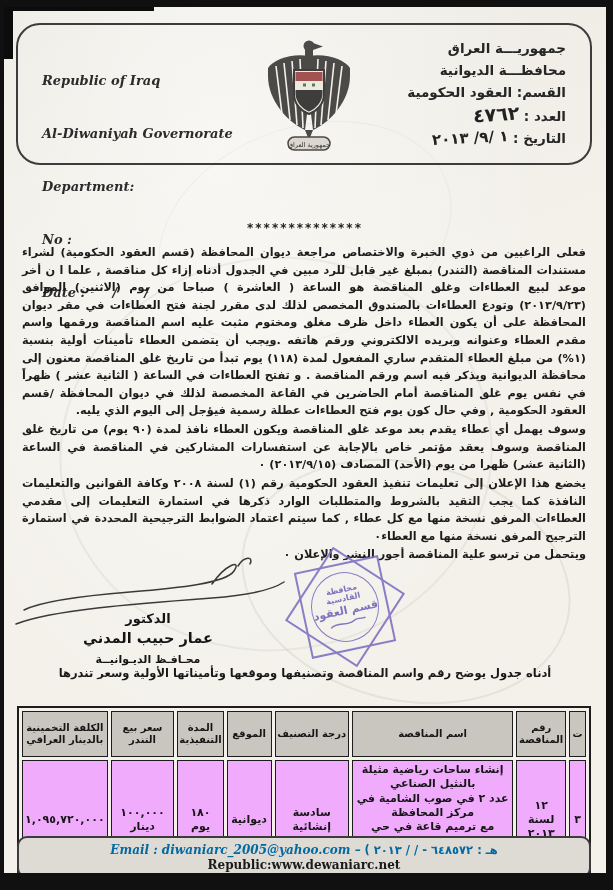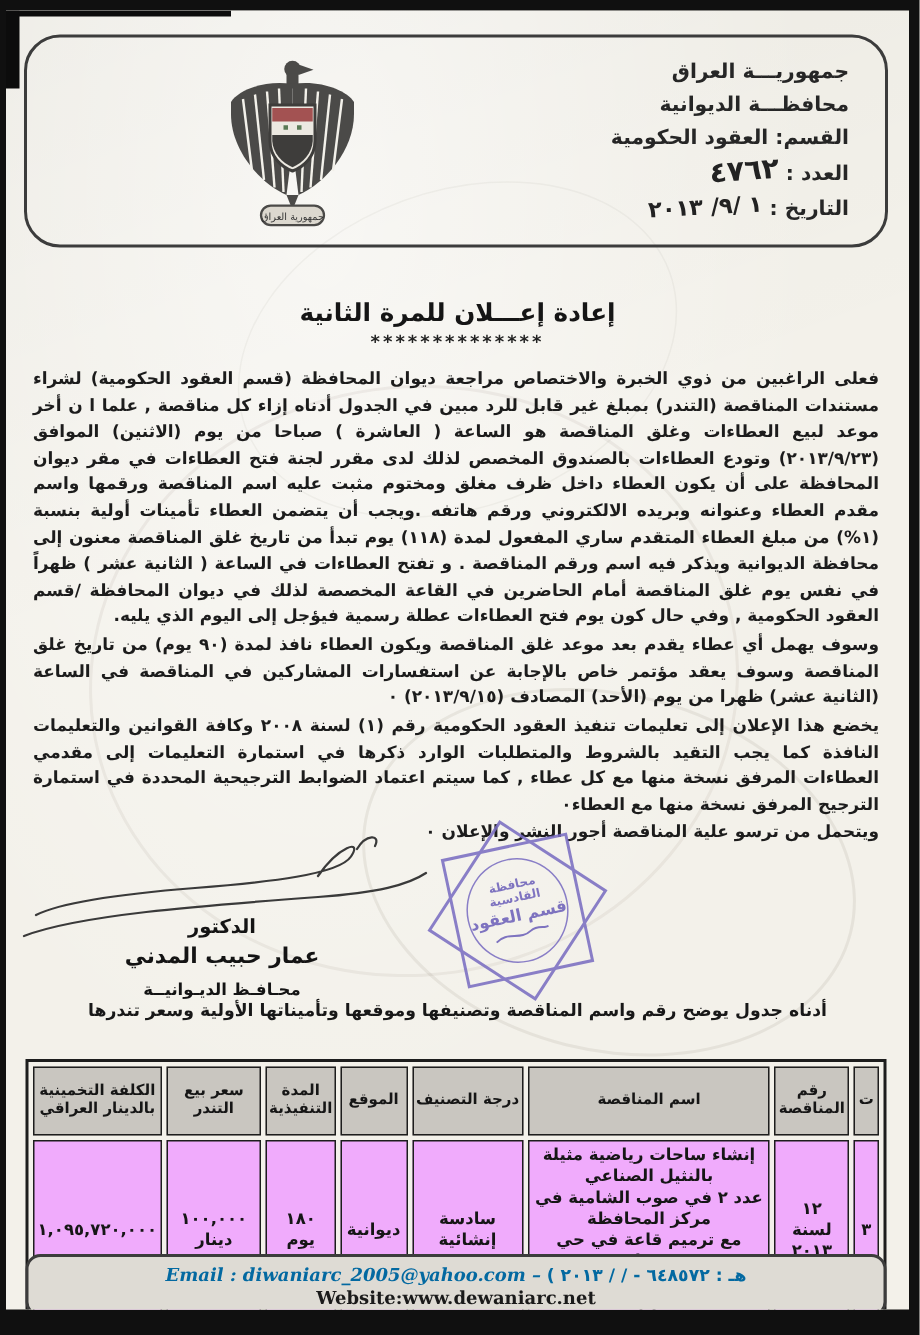--- a/index.html
+++ b/index.html
@@ -104,20 +104,27 @@
 </head>
 <body>
 
 <div class="paper">
 
   <div class="wm wm1"></div>
   <div class="wm wm2"></div>
   <div class="wm wm3"></div>
 
   <div class="hdr">
+    <div class="h-left">
+      <div>Republic of Iraq</div>
+      <div>Al-Diwaniyah Governorate</div>
+      <div>Department:</div>
+      <div>No :</div>
+      <div>Date :      /      /</div>
+    </div>
     <div class="h-center">
       <svg width="96" height="120" viewBox="0 0 96 120">
         <g fill="#4b4a48">
           <circle cx="48" cy="10" r="5.5"></circle>
           <polygon points="52,7 62,10.5 52,14"></polygon>
           <rect x="44" y="13" width="8" height="10"></rect>
           <path d="M48 20 C30 17 12 24 7 32 L7 40 C7 64 26 86 44 94 L48 62 Z"></path>
           <path d="M48 20 C66 17 84 24 89 32 L89 40 C89 64 70 86 52 94 L48 62 Z"></path>
         </g>
         <g stroke="#f3f1ea" stroke-width="1.6" fill="none">
@@ -148,21 +155,20 @@
         <span>العدد :</span>
         <span class="hand">٤٧٦٢</span>
       </div>
       <div>
         <span>التاريخ :</span>
         <span class="hand-sm">١ /٩/ ٢٠١٣</span>
       </div>
     </div>
   </div>
 
-  <div class="title">إعادة إعـــلان للمرة الثانية</div>
   <div class="stars">**************</div>
 
   <div class="bodytxt">
     <p>فعلى الراغبين من ذوي الخبرة والاختصاص مراجعة ديوان المحافظة (قسم العقود الحكومية) لشراء مستندات المناقصة (التندر) بمبلغ غير قابل للرد مبين في الجدول أدناه إزاء كل مناقصة , علما ا ن أخر موعد لبيع العطاءات وغلق المناقصة هو الساعة ( العاشرة ) صباحا من يوم (الاثنين) الموافق (٢٠١٣/٩/٢٣) وتودع العطاءات بالصندوق المخصص لذلك لدى مقرر لجنة فتح العطاءات في مقر ديوان المحافظة على أن يكون العطاء داخل ظرف مغلق ومختوم مثبت عليه اسم المناقصة ورقمها واسم مقدم العطاء وعنوانه وبريده الالكتروني ورقم هاتفه .ويجب أن يتضمن العطاء تأمينات أولية بنسبة (١%) من مبلغ العطاء المتقدم ساري المفعول لمدة (١١٨) يوم تبدأ من تاريخ غلق المناقصة معنون إلى محافظة الديوانية ويذكر فيه اسم ورقم المناقصة . و تفتح العطاءات في الساعة ( الثانية عشر ) ظهراً في نفس يوم غلق المناقصة أمام الحاضرين في القاعة المخصصة لذلك في ديوان المحافظة /قسم العقود الحكومية , وفي حال كون يوم فتح العطاءات عطلة رسمية فيؤجل إلى اليوم الذي يليه.</p>
     <p>وسوف يهمل أي عطاء يقدم بعد موعد غلق المناقصة ويكون العطاء نافذ لمدة (٩٠ يوم) من تاريخ غلق المناقصة وسوف يعقد مؤتمر خاص بالإجابة عن استفسارات المشاركين في المناقصة في الساعة (الثانية عشر) ظهرا من يوم (الأحد) المصادف (٢٠١٣/٩/١٥) ٠</p>
     <p>يخضع هذا الإعلان إلى تعليمات تنفيذ العقود الحكومية رقم (١) لسنة ٢٠٠٨ وكافة القوانين والتعليمات النافذة كما يجب التقيد بالشروط والمتطلبات الوارد ذكرها في استمارة التعليمات إلى مقدمي العطاءات المرفق نسخة منها مع كل عطاء , كما سيتم اعتماد الضوابط الترجيحية المحددة في استمارة الترجيح المرفق نسخة منها مع العطاء٠</p>
     <p>ويتحمل من ترسو علية المناقصة أجور النشر والإعلان ٠</p>
   </div>
 
   <svg class="sig-scribble" viewBox="0 0 285 82">
@@ -228,18 +234,18 @@
       </tr>
     </tbody>
       </table>
   </div>
 
   <div class="ftr">
     <div class="l1">
       <span class="email">Email : diwaniarc_2005@yahoo.com –</span>
       <span class="phone">هـ : ٦٤٨٥٧٢ -   /   / ٢٠١٣ )</span>
     </div>
-    <div class="l2">Website:www.dewaniarc.net</div>
+    <div class="l2">Republic:www.dewaniarc.net</div>
   </div>
 
   <div class="corner-blot"></div>
   <div class="corner-blot2"></div>
 </div>
 
 </body></html>

